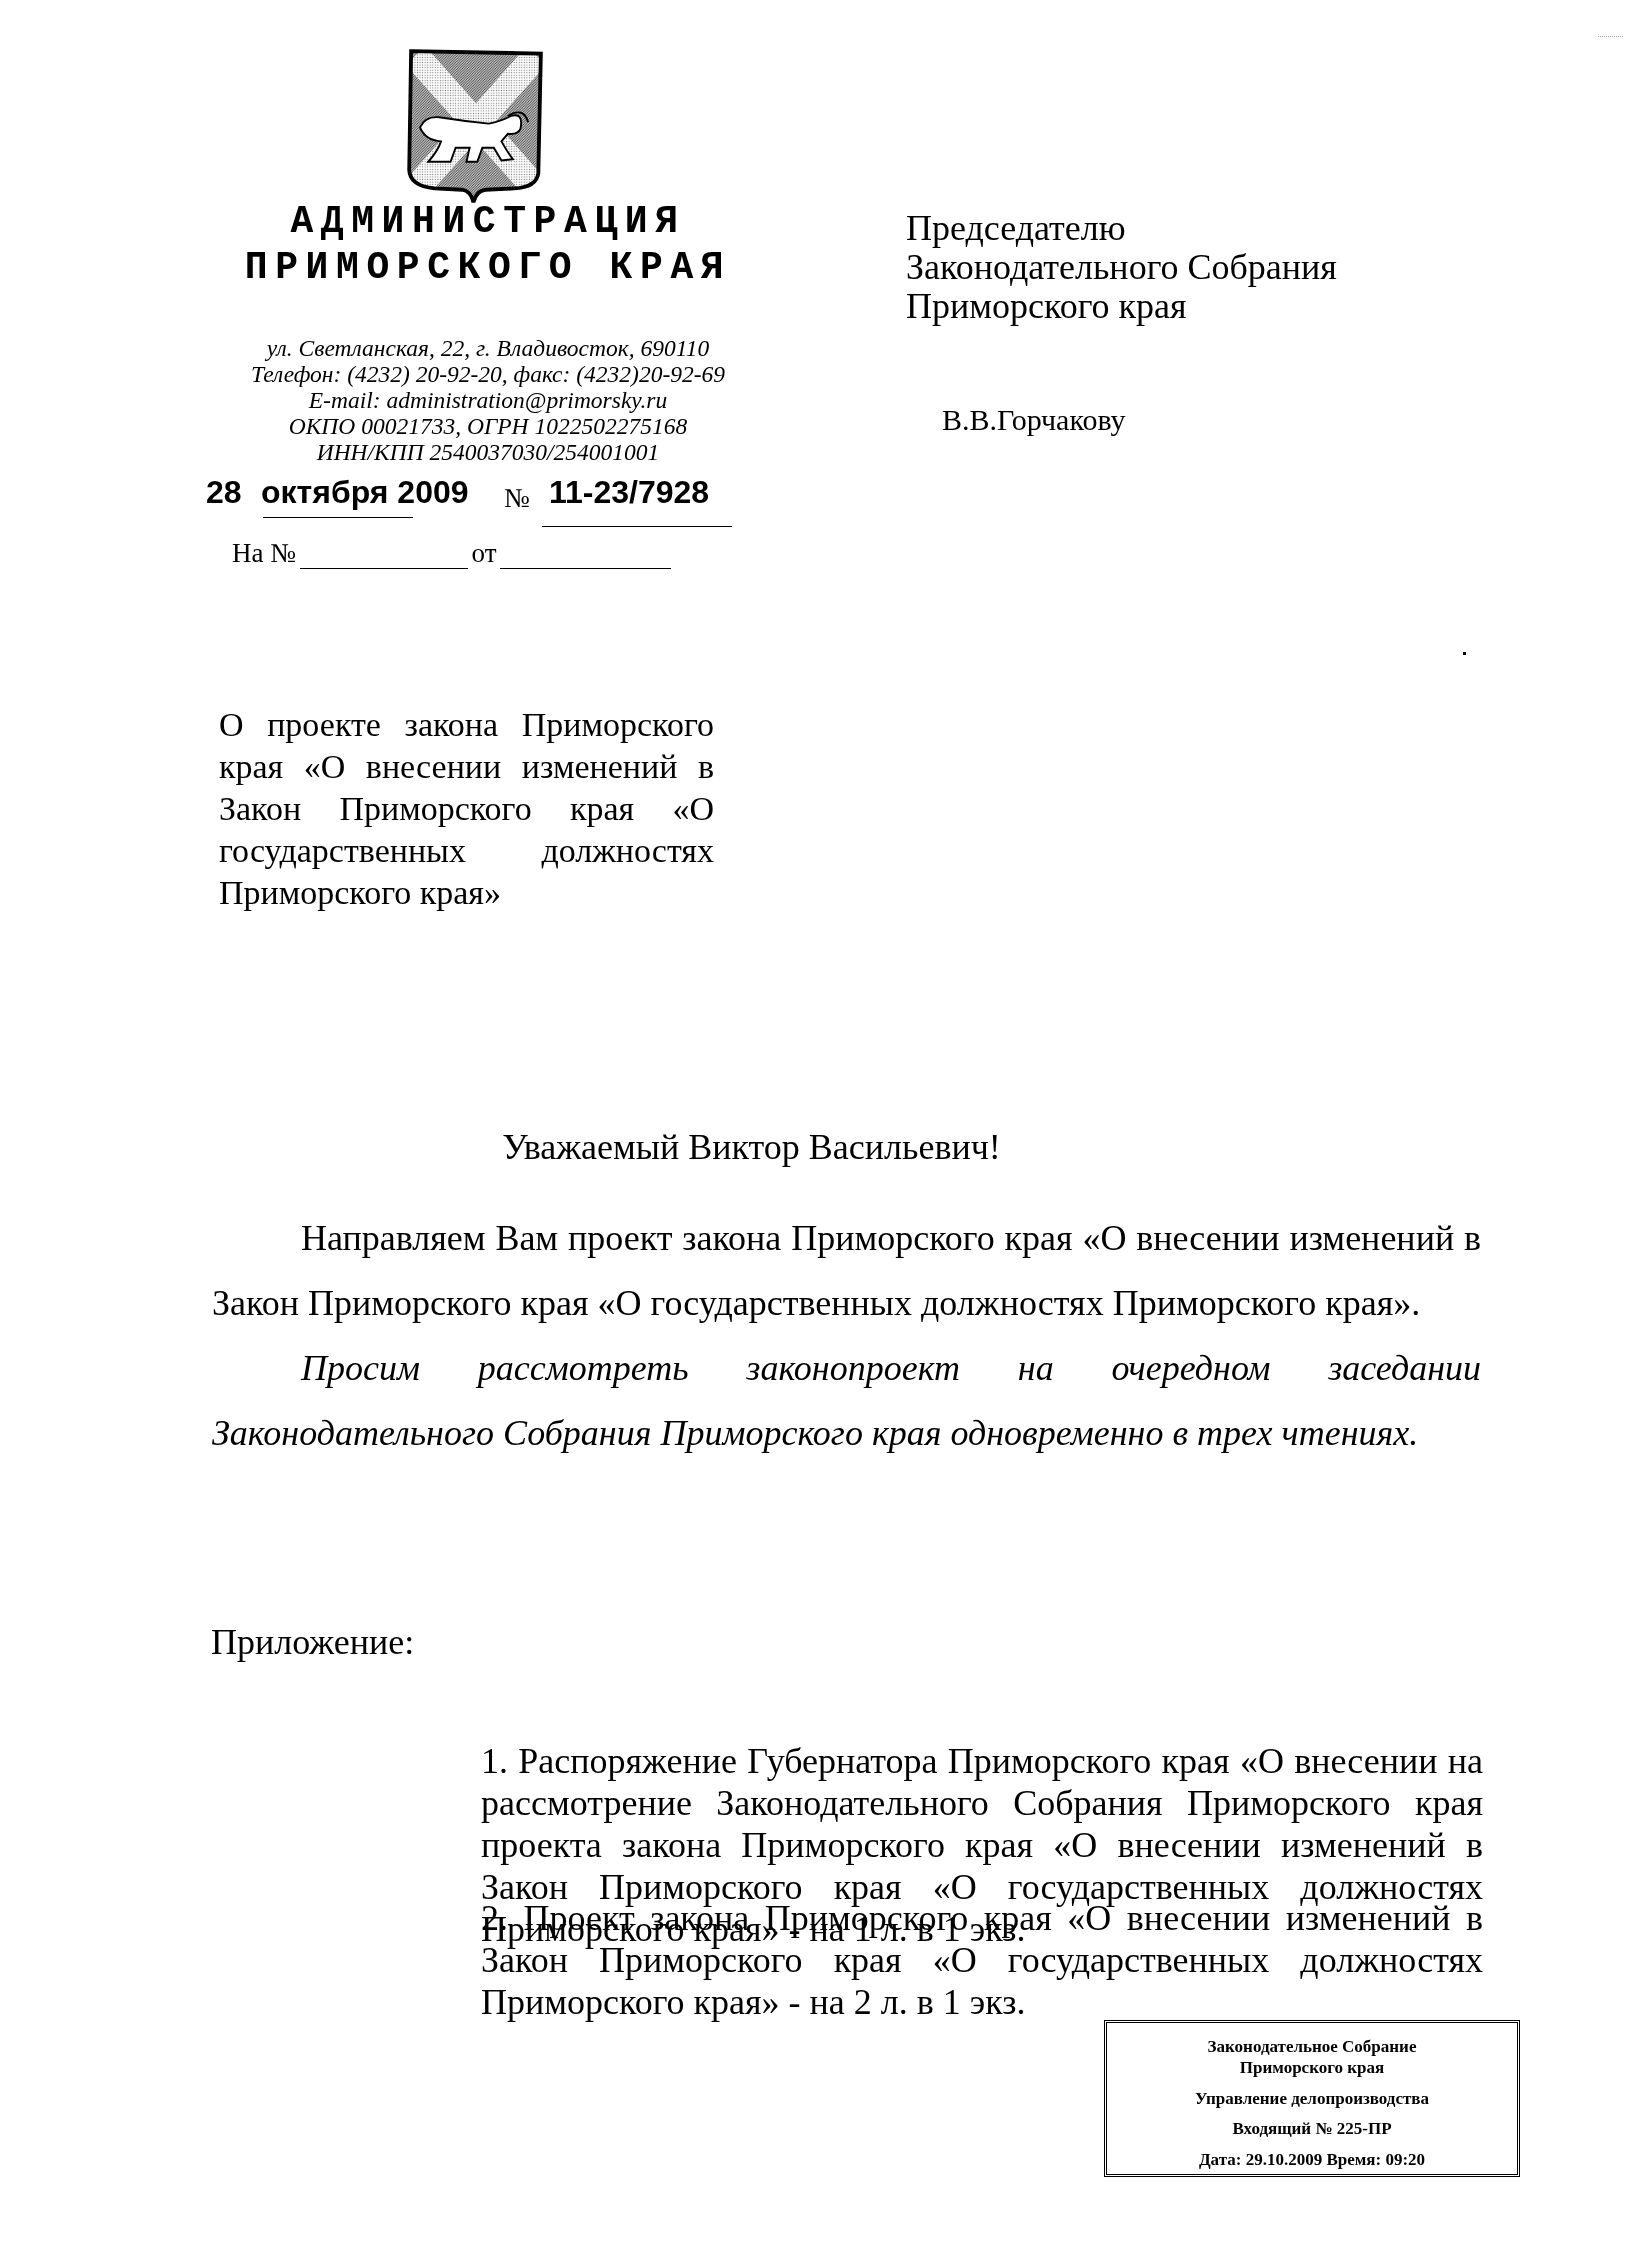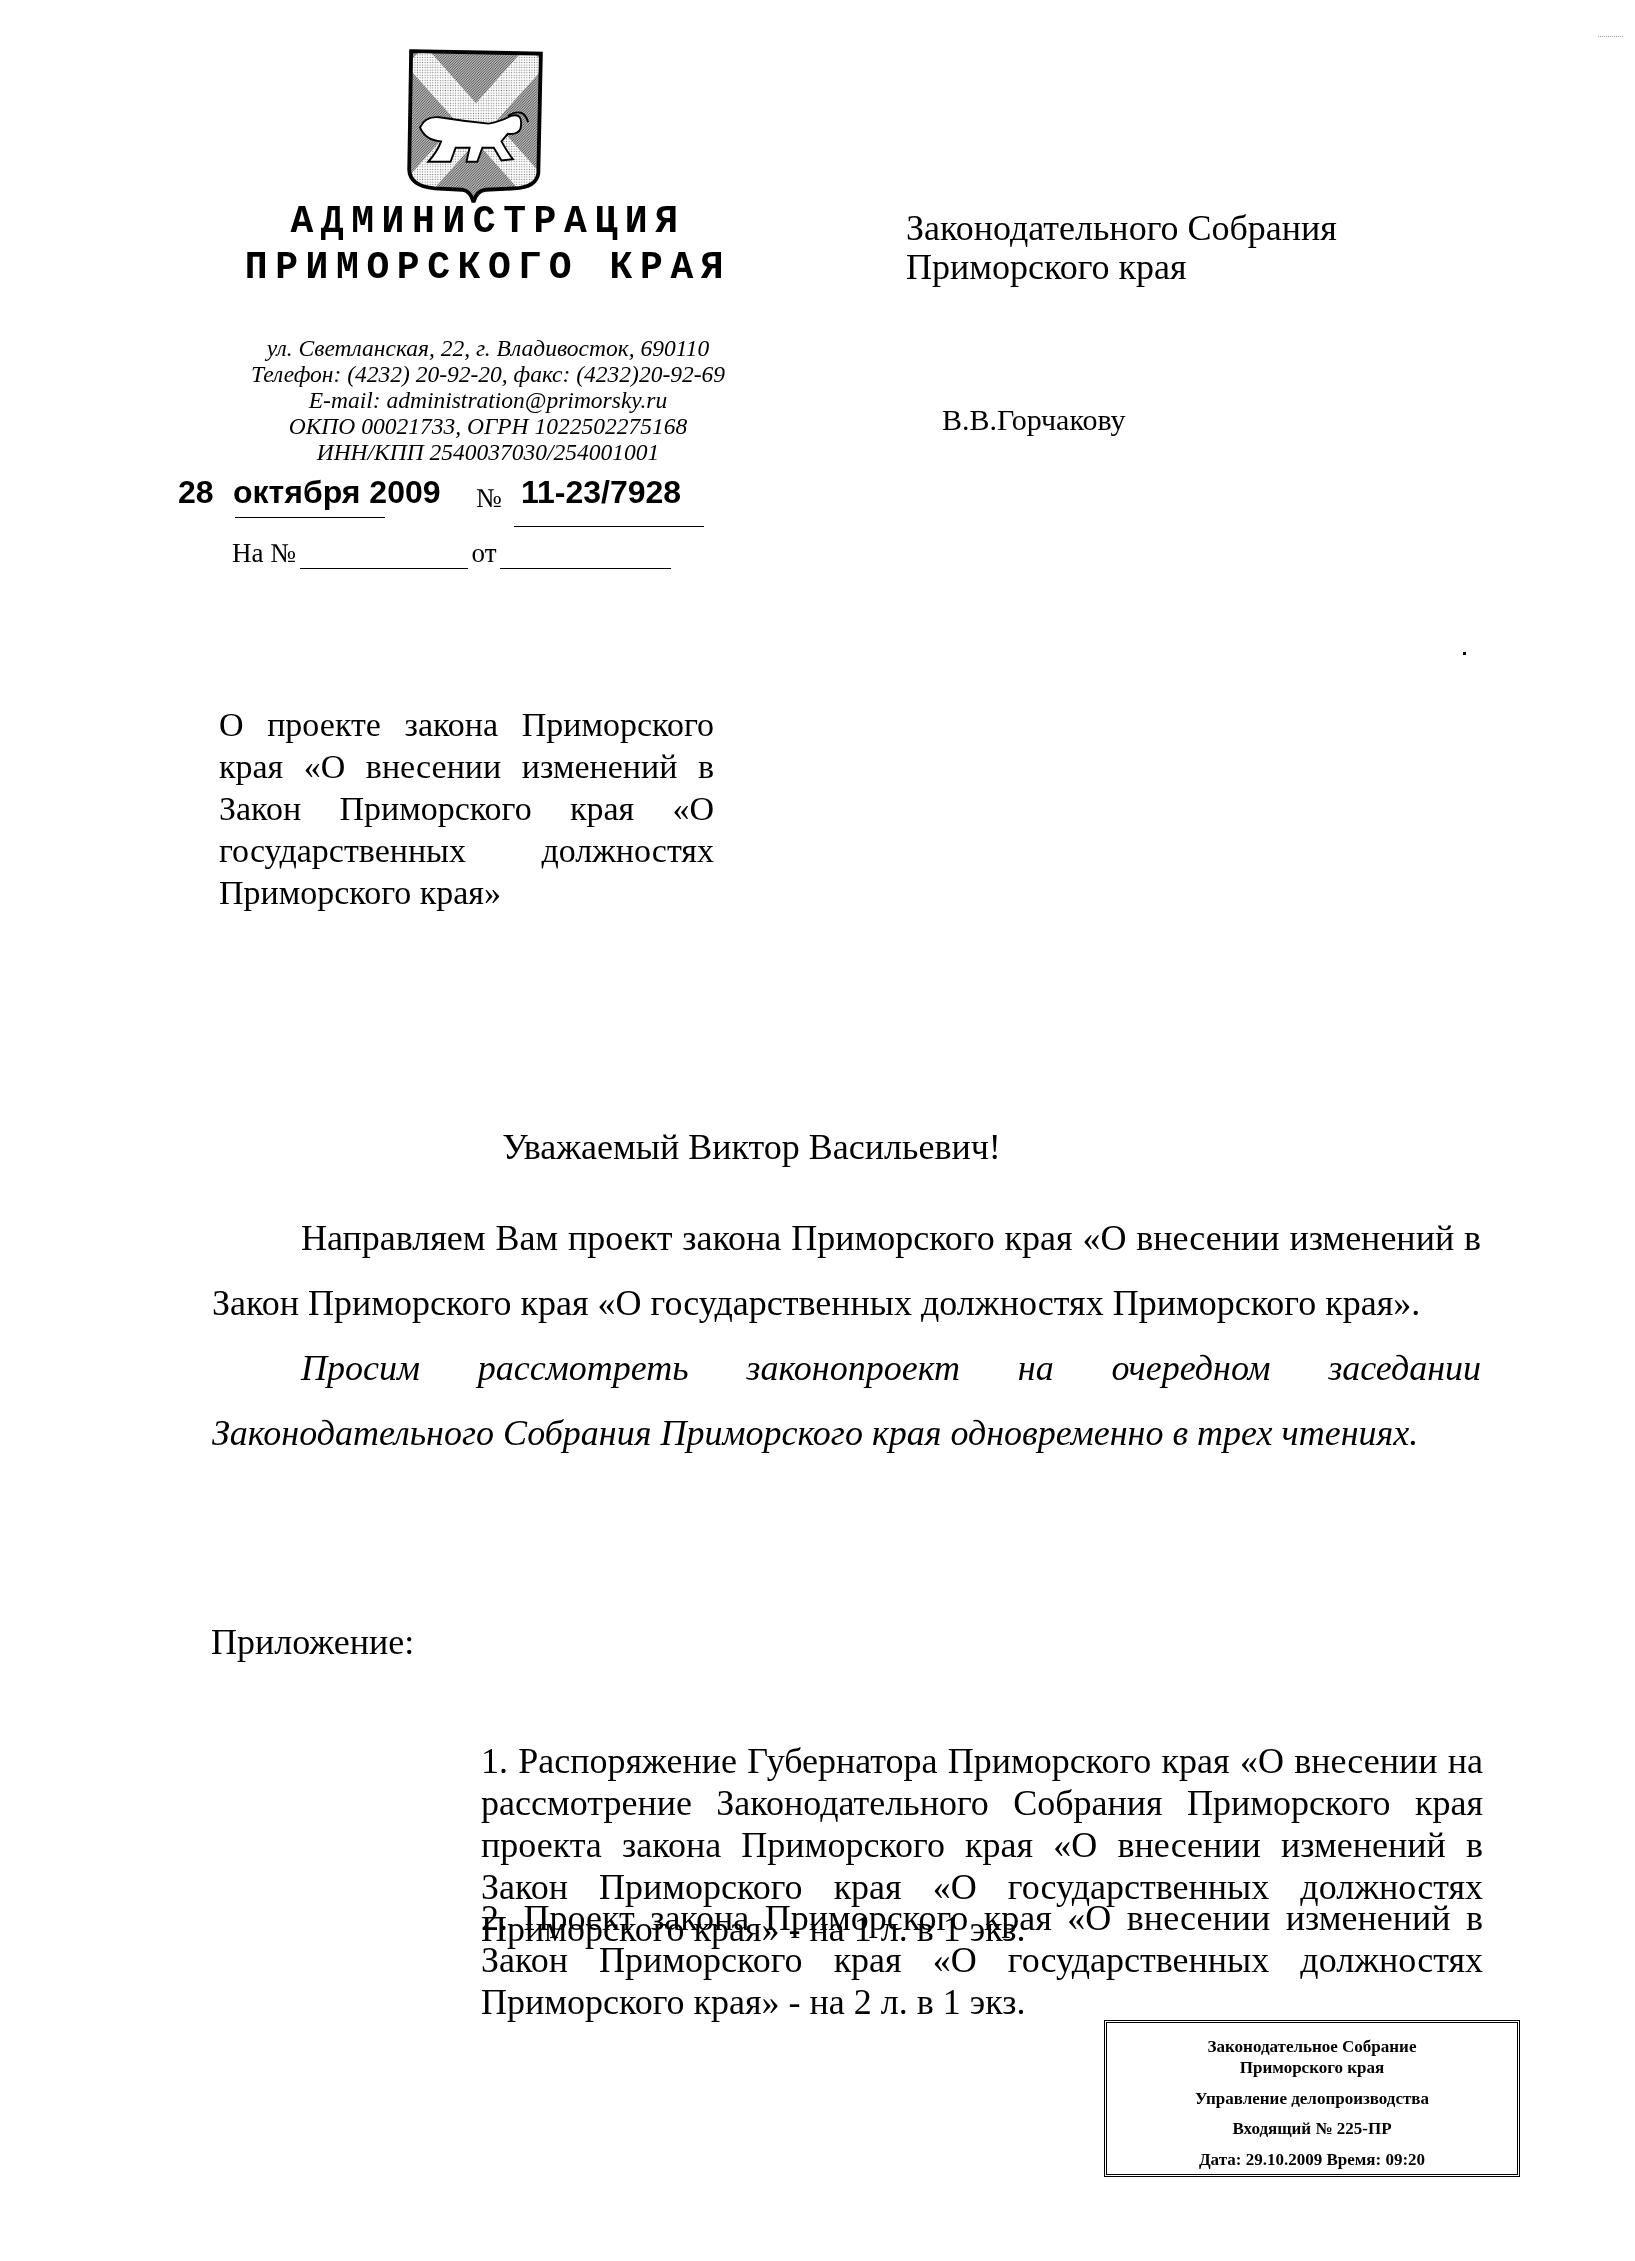--- a/index.html
+++ b/index.html
@@ -17,21 +17,21 @@
       font-size: 38px; letter-spacing: 7.6px; line-height: 1;
     }
     #lh-title1 { top: 203px; }
     #lh-title2 { top: 249px; }
     .lh-info {
       left: 209px; width: 558px; text-align: center;
       font-size: 23.5px; line-height: 26px;
     }
     #lh-info { top: 335px; font-style: italic; }
     
-    #outgoing { left: 178px; top: 474px; width: 571px; height: 51px;
+    #outgoing { left: 206px; top: 474px; width: 571px; height: 51px;
       font-family: "Liberation Sans", "DejaVu Sans", sans-serif; font-weight: bold; font-size: 32px; }
     #out-day { position: absolute; left: 0; top: 0; }
     #out-monthyear { position: absolute; left: 55px; top: 0; }
     #out-date-line { position: absolute; left: 57px; top: 43px; width: 150px; border-bottom: 1.3px solid #000; }
     #out-no-label { position: absolute; left: 298px; top: 9px; font-family: "Liberation Serif", serif; font-weight: normal; font-size: 27px; }
     #out-number { position: absolute; left: 343px; top: 0; }
     #out-no-line { position: absolute; left: 336px; top: 52px; width: 190px; border-bottom: 1.3px solid #000; }
     
     #reply-ref { left: 232px; top: 538px; font-size: 27px; }
     #reply-ref .line { display: inline-block; width: 168px; border-bottom: 1.3px solid #000; vertical-align: bottom; margin: 0 3.8px; height: 19px; }
@@ -121,20 +121,21 @@
   <span id="out-no-label">№</span>
   <span id="out-number">11-23/7928</span>
   <div id="out-no-line"></div>
 </div>
 
 <div id="reply-ref" class="abs">
   <span>На №</span><span class="line"></span><span>от</span><span class="line line2"></span>
 </div>
 
 <div id="addressee" class="abs">
+  <div>Председателю</div>
   <div>Законодательного Собрания</div>
   <div>Приморского края</div>
 </div>
 <div id="addressee-name" class="abs">В.В.Горчакову</div>
 
 <div id="subject" class="abs">О проекте закона Приморского края «О внесении изменений в Закон Приморского края «О государственных должностях Приморского края»</div>
 
 <div id="greeting" class="abs">Уважаемый Виктор Васильевич!</div>
 
 <div id="para1" class="abs para">Направляем Вам проект закона Приморского края «О внесении изменений в Закон Приморского края «О государственных должностях Приморского края».</div>

